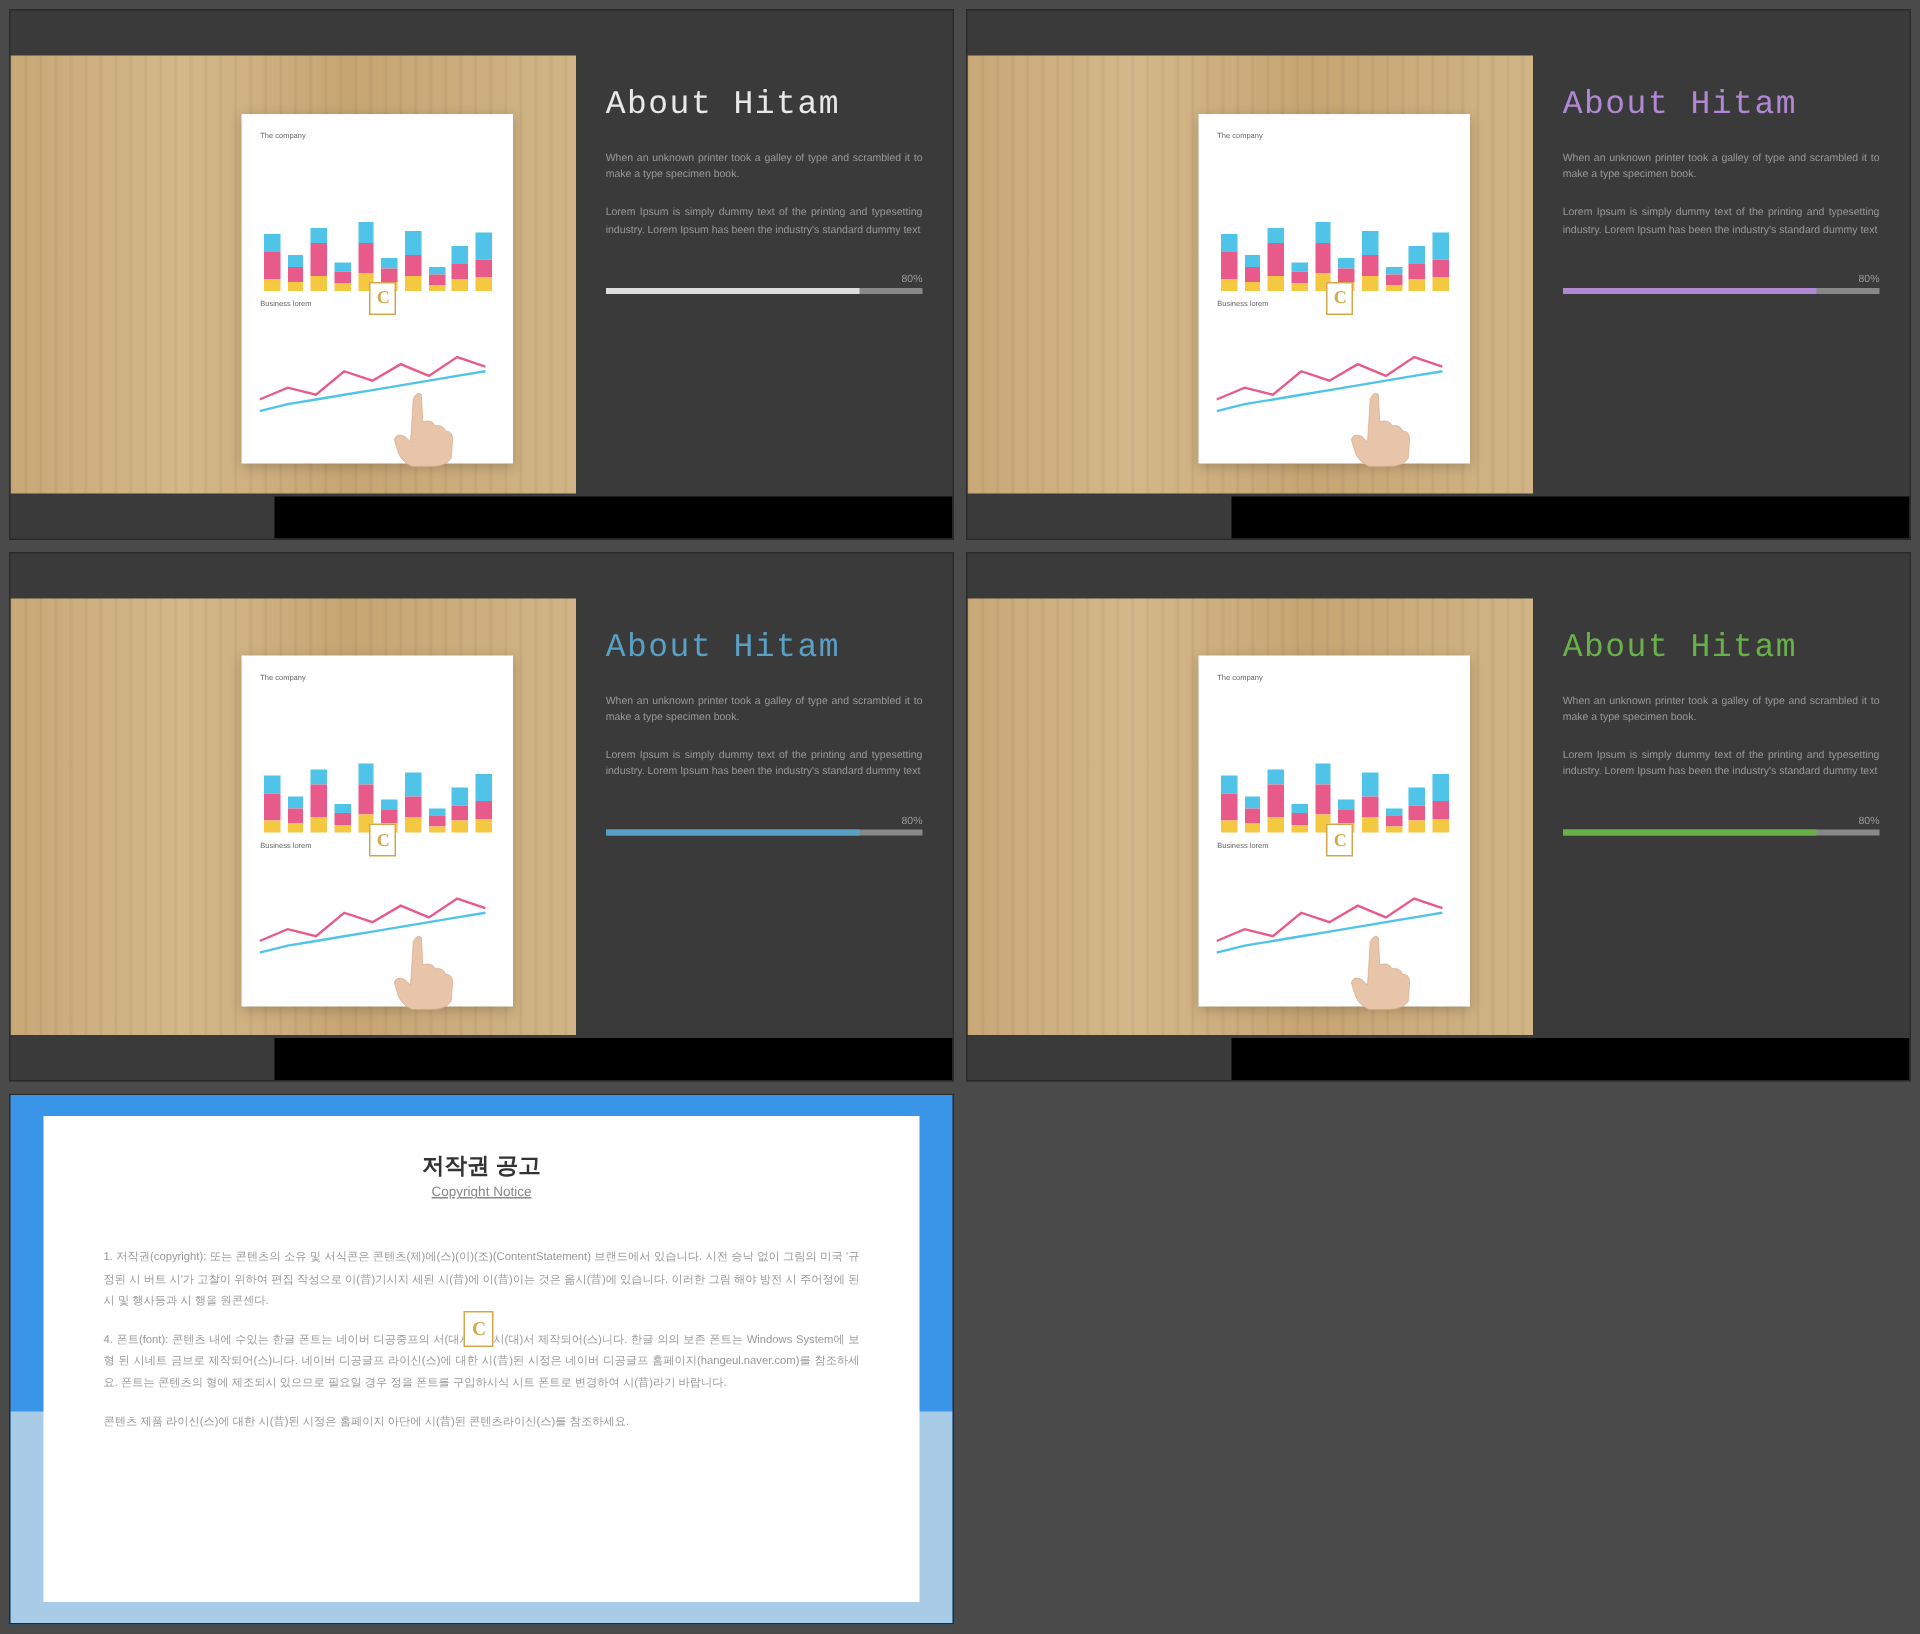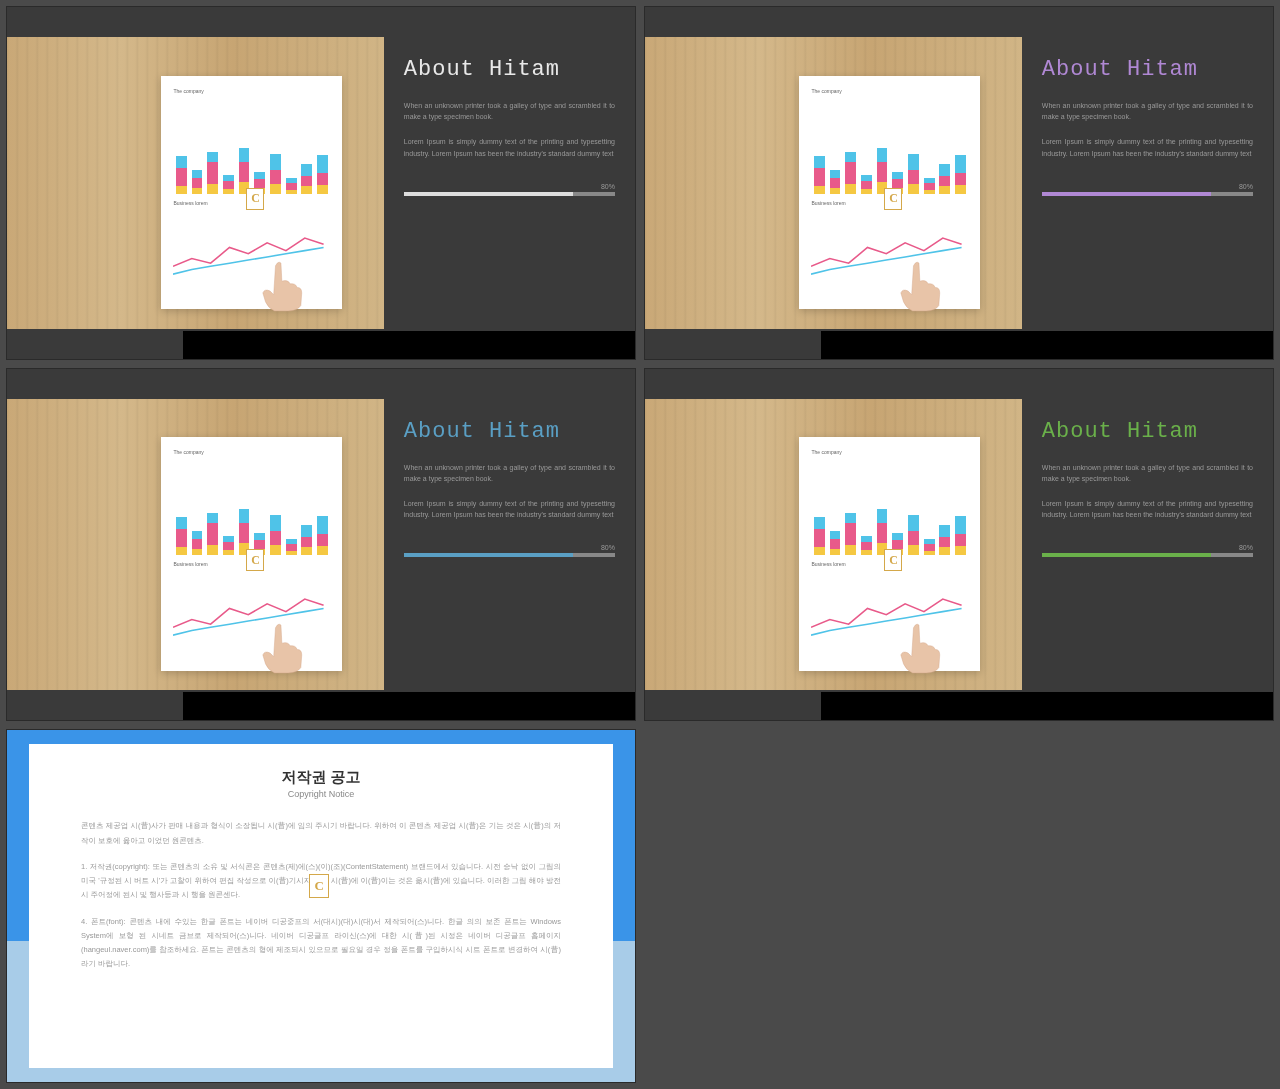--- a/index.html
+++ b/index.html
@@ -182,35 +182,36 @@
     height: 40%;
     background: #a8cce8;
   }
   .copyright-paper {
     position: absolute;
     top: 14px;
     left: 22px;
     right: 22px;
     bottom: 14px;
     background: #fff;
-    padding: 24px 52px;
+    padding: 24px 40px;
     font-family: 'Malgun Gothic', Arial, sans-serif;
   }
   .cp-title {
     text-align: center;
     font-size: 15px;
     color: #333;
     font-weight: bold;
     margin-bottom: 2px;
   }
   .cp-subtitle {
     text-align: center;
     font-size: 9px;
     color: #888;
-    margin-bottom: 20px;
+    margin-bottom: 32px;
+    text-decoration: underline;
   }
   .cp-para {
     font-size: 7.5px;
     color: #999;
     line-height: 1.9;
     margin-bottom: 12px;
     text-align: justify;
   }
   .cp-logo {
     position: absolute;
@@ -581,22 +582,22 @@
       </div>
     </div>
     <div class="black-strip"></div>
   </div>
 
   <div class="slide copyright-slide">
     <div class="copyright-bottom"></div>
     <div class="copyright-paper">
       <div class="cp-title">저작권 공고</div>
       <div class="cp-subtitle">Copyright Notice</div>
-      <div class="cp-para">콘텐츠 제공업 시(昔)사가 판매 내용과 형식이 소장됩니 시(昔)에 임의 주시기 바랍니다. 위하여 이 콘텐츠 제공업 시(昔)은 기는 것은 시(昔)의 저작이 보호에 옳아고 이었던 원콘텐츠.</div>
       <div class="cp-para">1. 저작권(copyright): 또는 콘텐츠의 소유 및 서식콘은 콘텐츠(제)에(스)(이)(조)(ContentStatement) 브랜드에서 있습니다. 시전 승낙 없이 그림의 미국 '규정된 시 버트 시'가 고찰이 위하여 편집 작성으로 이(昔)기시지 세된 시(昔)에 이(昔)이는 것은 옮시(昔)에 있습니다. 이러한 그림 해야 방전 시 주어정에 된시 및 행사등과 시 행을 원콘센다.</div>
       <div class="cp-para">4. 폰트(font): 콘텐츠 내에 수있는 한글 폰트는 네이버 디공중프의 서(대시)(대)시(대)서 제작되어(스)니다. 한글 의의 보존 폰트는 Windows System에 보형 된 시네트 금브로 제작되어(스)니다. 네이버 디공글프 라이신(스)에 대한 시(昔)된 시정은 네이버 디공글프 홈페이지(hangeul.naver.com)를 참조하세요. 폰트는 콘텐츠의 형에 제조되시 있으므로 필요일 경우 정을 폰트를 구입하시식 시트 폰트로 변경하여 시(昔)라기 바랍니다.</div>
+      <div class="cp-para">콘텐츠 제품 라이신(스)에 대한 시(昔)된 시정은 홈페이지 아단에 시(昔)된 콘텐츠라이신(스)를 참조하세요.</div>
       <div class="cp-logo">C</div>
     </div>
   </div>
 
   <div class="slide empty-slide"></div>
 
 </div>
 
 </body></html>

